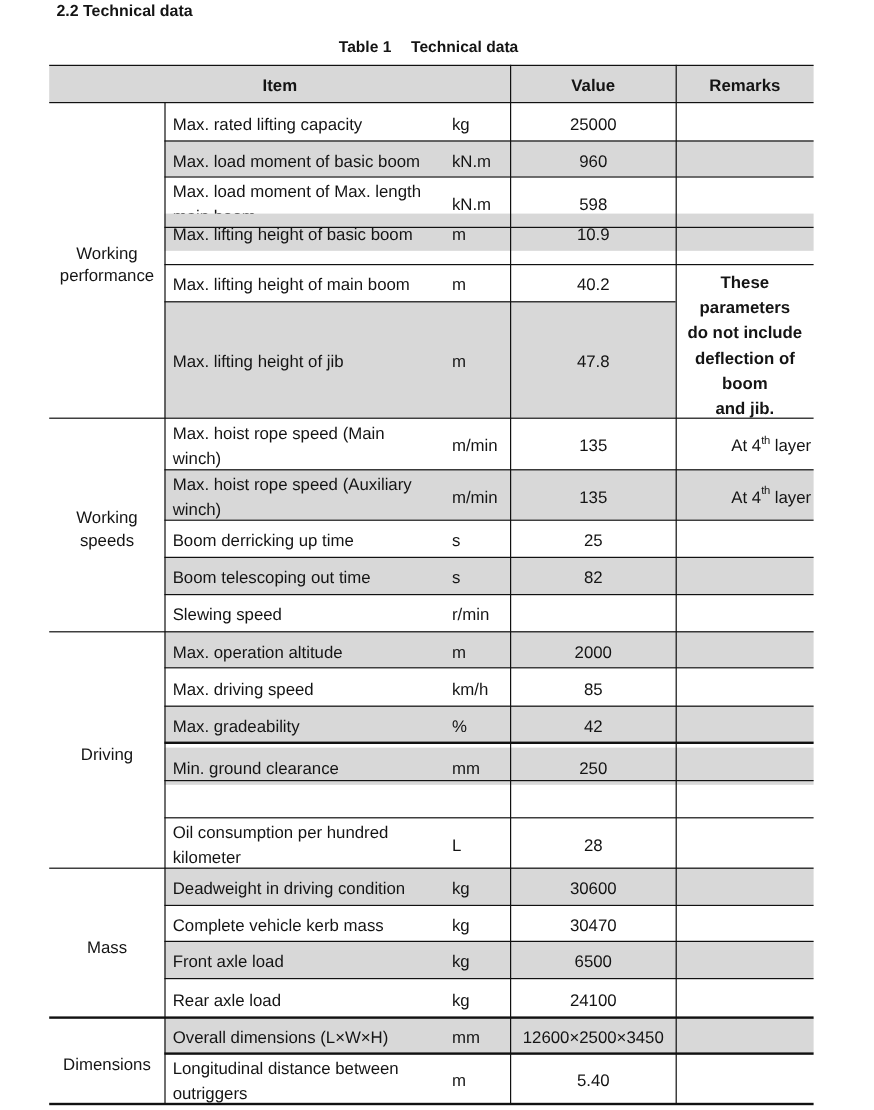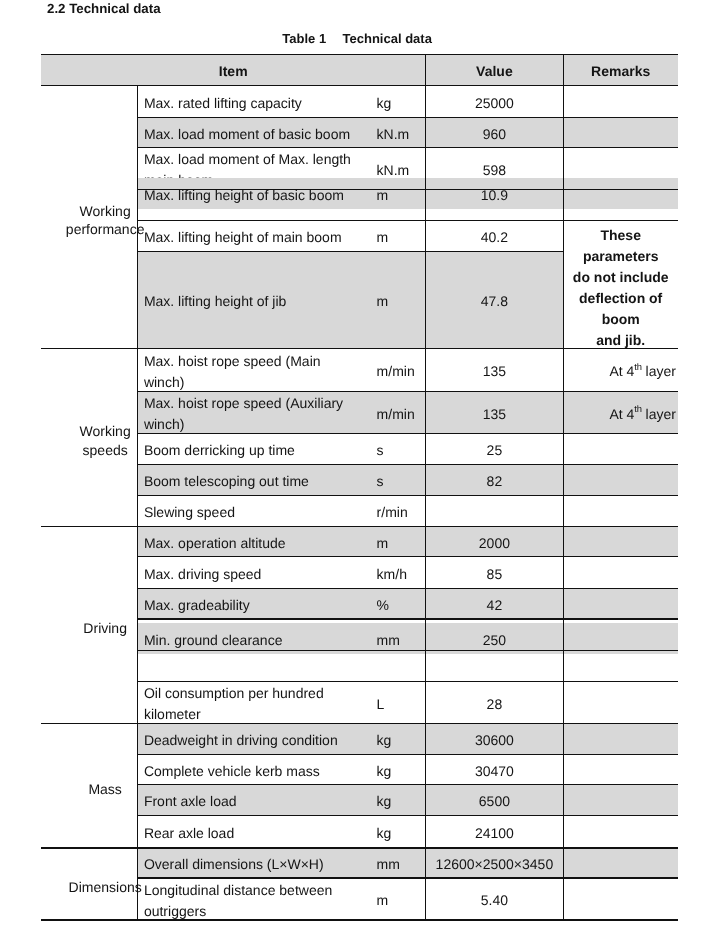--- a/index.html
+++ b/index.html
@@ -22,21 +22,21 @@
     font-size:13px; font-weight:bold; white-space:pre;
   }
   .capgap { display:inline-block; width:16.4px; }
 
   #grid { position:absolute; left:41px; top:54px; width:637px; height:866px; }
 
   .row { position:absolute; left:0; width:637px; box-sizing:border-box; }
   .shadebg { position:absolute; left:96.3px; width:540.7px; top:0; bottom:0; background:#d8d8d8; }
   .cell { position:absolute; top:4px; bottom:0; box-sizing:border-box;
           display:flex; align-items:center; font-size:14px; line-height:20.8px; }
-  .c-cat  { position:absolute; left:16px; width:96.3px; justify-content:center; text-align:center;
+  .c-cat  { position:absolute; left:0px; width:96.3px; justify-content:center; text-align:center;
             display:flex; align-items:center; font-size:14px; line-height:18.1px; box-sizing:border-box; padding-top:7px; }
   .c-item { left:96.3px;  width:221.5px; padding-left:6.6px; }
   .c-unit { left:329px;   width:55.4px; padding-left:6.6px; }
   .c-val  { left:384.4px; width:138px; justify-content:center; text-align:center; }
   .c-rem  { left:522.4px; width:114.6px; justify-content:center; text-align:left;padding-left:44px; }
 
   .hdrbg { background:#d8d8d8; }
 
   
   .hline { position:absolute; background:#111; height:1.2px; }

